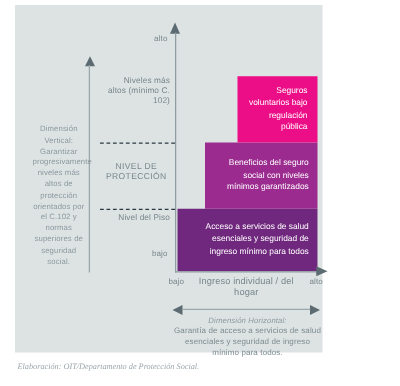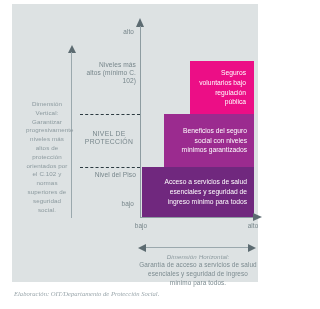--- a/index.html
+++ b/index.html
@@ -262,20 +262,21 @@
       <span class="step-text">Beneficios del seguro social con niveles mínimos garantizados</span>
     </div>
 
     <div class="step" id="step-voluntary">
       <span class="step-text">Seguros voluntarios bajo regulación pública</span>
     </div>
 
     <div id="xaxis-line"></div>
     <div id="xaxis-head"></div>
     <div class="txt" id="xlabel-bajo">bajo</div>
+    <div class="txt" id="xlabel-title">Ingreso individual / del hogar</div>
     <div class="txt" id="xlabel-alto">alto</div>
 
     <div id="hdim-head-l"></div>
     <div id="hdim-line"></div>
     <div id="hdim-head-r"></div>
     <div class="txt" id="hdim-title">Dimensión Horizontal:</div>
     <div class="txt" id="hdim-text">Garantía de acceso a servicios de salud esenciales y seguridad de ingreso mínimo para todos.</div>
 
   </div>
 

